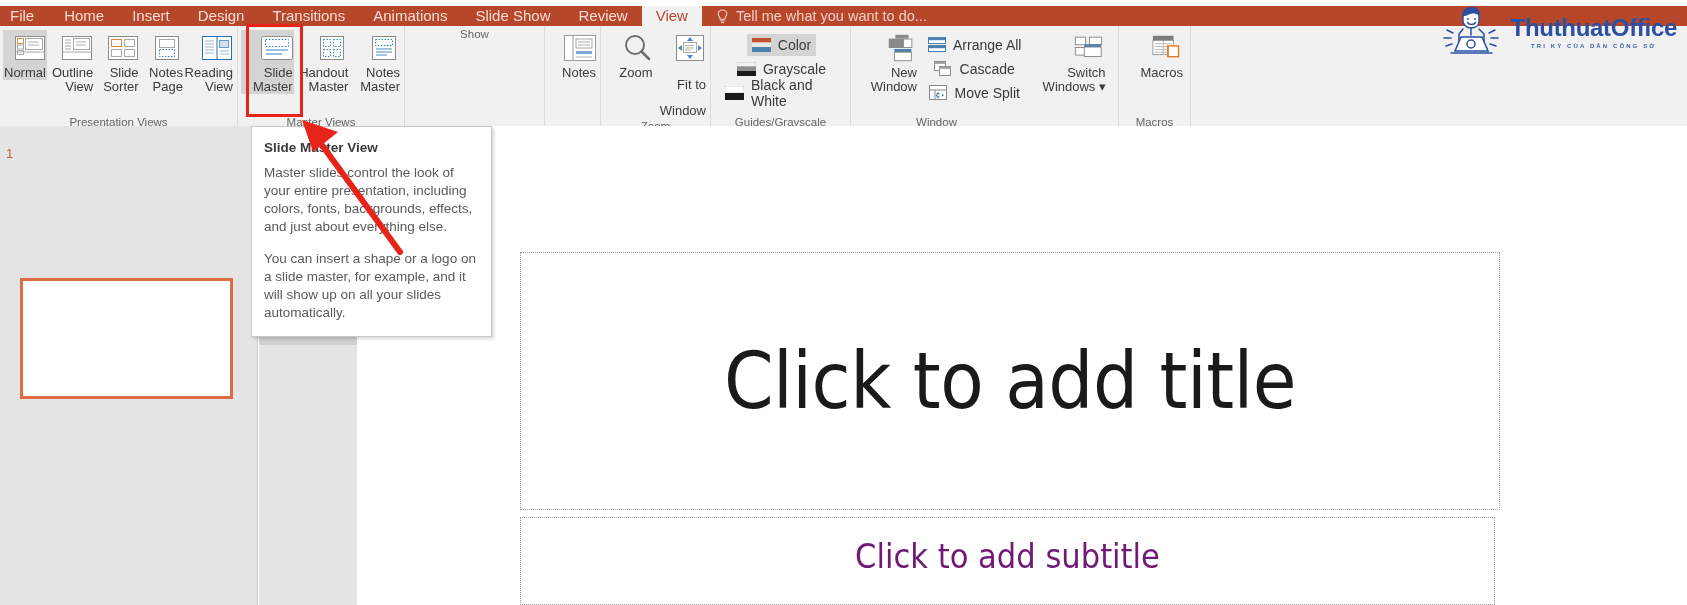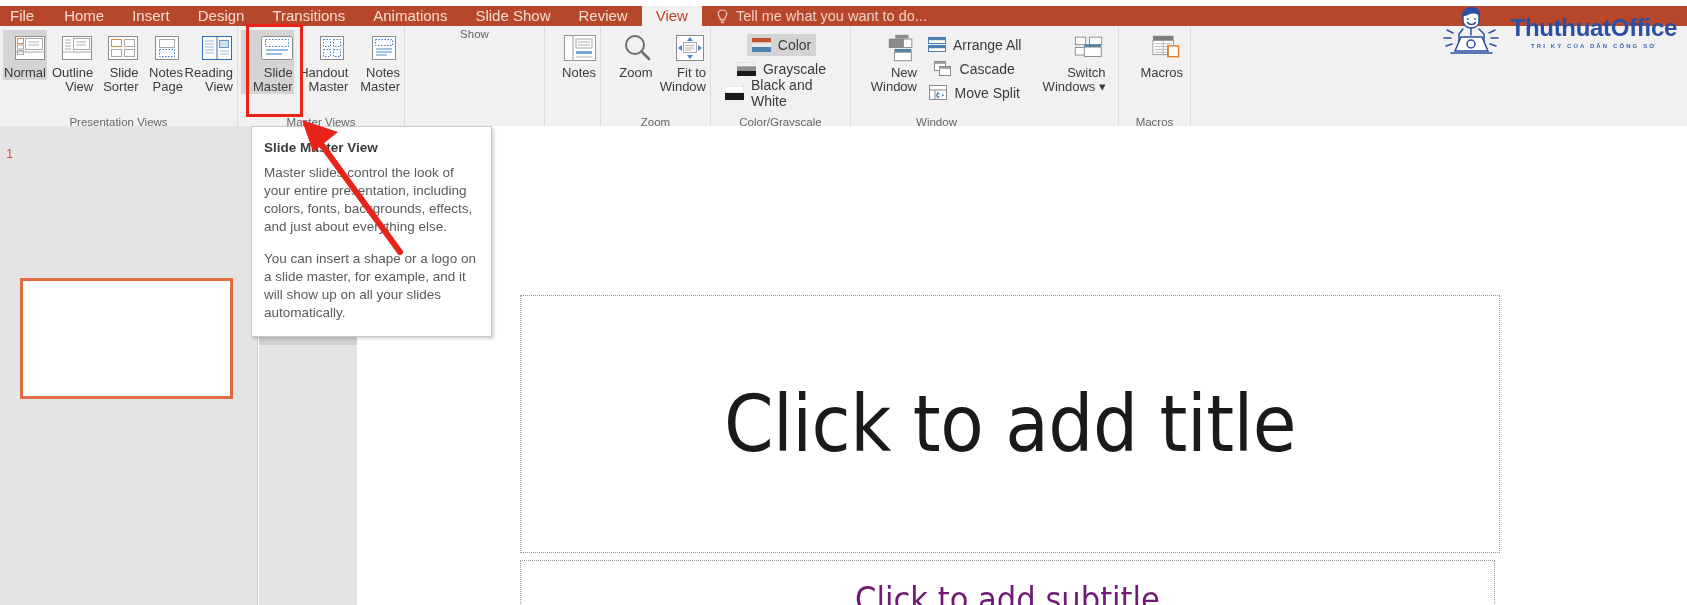--- a/index.html
+++ b/index.html
@@ -254,21 +254,20 @@
     position: absolute;
     left: 259px; top: 0;
     width: 98px; height: 219px;
     background: #d0d0d0;
   }
   .slidearea {
     position: absolute;
     left: 357px; top: 0;
     right: 0; bottom: 0;
     background: #ffffff;
-    margin-top: 43px;
   }
   .title-ph {
     position: absolute;
     left: 163px; top: 126px;
     width: 980px; height: 258px;
     border: 1px dotted #9b9b9b;
     display: flex;
     align-items: center;
     justify-content: center;
   }
@@ -506,21 +505,21 @@
     <div class="group-items">
       <div class="btn" style="width:50px;">
         <span class="ico">
           <svg width="30" height="30" viewBox="0 0 30 30">
             <circle cx="13" cy="12" r="9" fill="none" stroke="#6e6e6e" stroke-width="2"></circle>
             <line x1="19.5" y1="18.5" x2="27" y2="26" stroke="#6e6e6e" stroke-width="2.6" stroke-linecap="round"></line>
           </svg>
         </span>
         <span class="lbl">Zoom</span>
       </div>
-      <div class="btn" style="width:54px;">
+      <div class="btn" style="width:54px;gap:12px;">
         <span class="ico">
           <svg width="30" height="28" viewBox="0 0 30 28">
             <rect x="1.5" y="1.5" width="27" height="25" fill="#fff" stroke="#8c8c8c"></rect>
             <rect x="8.5" y="8.5" width="13" height="10" fill="#fff" stroke="#a8a8a8"></rect>
             <g stroke="#b0b0b0">
                 <line x1="10" y1="11.5" x2="19" y2="11.5"></line>
                 <line x1="10" y1="14" x2="19" y2="14"></line>
                 <line x1="10" y1="16" x2="16" y2="16"></line>
               </g>
             <g fill="#4a86c8">
@@ -565,21 +564,21 @@
           <span class="sico">
             <svg width="19" height="14" viewBox="0 0 19 14">
               <rect x="0" y="0" width="19" height="7" fill="#ffffff" stroke="#b5b5b5" stroke-width="0.6"></rect>
               <rect x="0" y="7" width="19" height="7" fill="#1a1a1a"></rect>
             </svg>
           </span>
           <span>Black and White</span>
         </div>
       </div>
     </div>
-    <div class="group-label">Color/Grayscale</div>
+    <div class="group-label">Guides/Grayscale</div>
   </div>
 
   <div class="group" style="width:268px;">
     <div class="group-items" style="padding-left:6px;">
       <div class="btn" style="width:58px;">
         <span class="ico">
           <svg width="34" height="30" viewBox="0 0 34 30">
             <rect x="11" y="1" width="14" height="4" fill="#8a8a8a"></rect>
             <rect x="4" y="5" width="16" height="10" fill="#8a8a8a"></rect>
             <rect x="19.5" y="5.5" width="9" height="9" fill="#fff" stroke="#8a8a8a"></rect>

